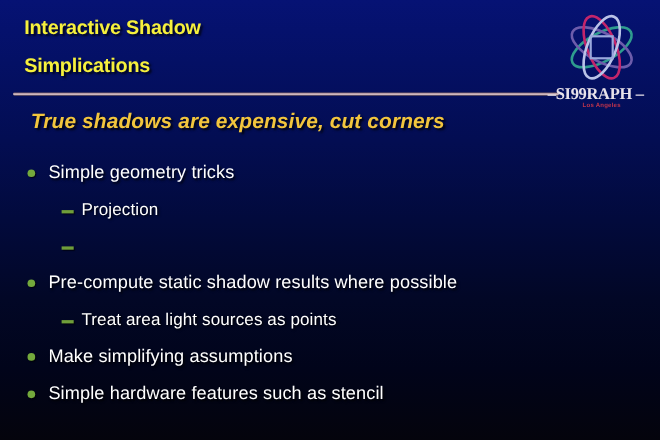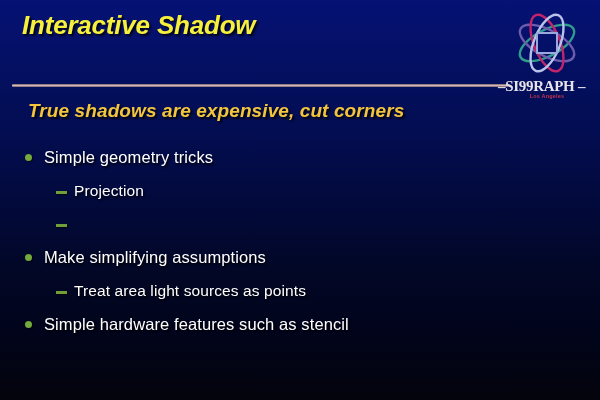--- a/index.html
+++ b/index.html
@@ -29,27 +29,26 @@
 
   
   #title-block {
     position: absolute;
     left: 22px;
     top: 8px;
     width: 470px;
   }
   .title-line {
     color: #f6f03c;
-    font-size: 26px;
+    font-size: 18px;
     font-weight: bold;
     line-height: 34px;
     letter-spacing: -0.2px;
     text-shadow: 2px 2px 2px rgba(0,0,0,0.75);
     white-space: nowrap;
-    font-style: italic;
   }
 
   
   #title-rule {
     position: absolute;
     left: 12px;
     top: 84px;
     width: 496px;
     height: 3px;
     background: linear-gradient(to bottom, #6b5560 0%, #c9aeb4 40%, #d8c3c8 60%, #5d4850 100%);
@@ -165,20 +164,21 @@
     white-space: nowrap;
   }
 </style>
 </head>
 <body>
 
 <div id="slide">
 
   <div id="title-block">
     <div class="title-line">Interactive Shadow</div>
+    <div class="title-line">Simplications</div>
   </div>
 
   <div id="title-rule"></div>
 
   <div id="subtitle">True shadows are expensive, cut corners</div>
 
   <div id="bullets">
 
     <div class="row lvl1">
       <span class="marker"></span>
@@ -187,29 +187,33 @@
 
     <div class="row lvl2">
       <span class="marker"></span>
       <span class="txt">Projection</span>
     </div>
 
     <div class="row lvl2">
       <span class="marker"></span>
     </div>
 
+    <div class="row lvl1">
+      <span class="marker"></span>
+      <span class="txt">Pre-compute static shadow results where possible</span>
+    </div>
+
+    <div class="row lvl2">
+      <span class="marker"></span>
+      <span class="txt">Treat area light sources as points</span>
+    </div>
 
     <div class="row lvl1">
       <span class="marker"></span>
       <span class="txt">Make simplifying assumptions</span>
-    </div>
-
-    <div class="row lvl2">
-      <span class="marker"></span>
-      <span class="txt">Treat area light sources as points</span>
     </div>
 
     <div class="row lvl1">
       <span class="marker"></span>
       <span class="txt">Simple hardware features such as stencil</span>
     </div>
 
   </div>
 
   <div id="logo">

